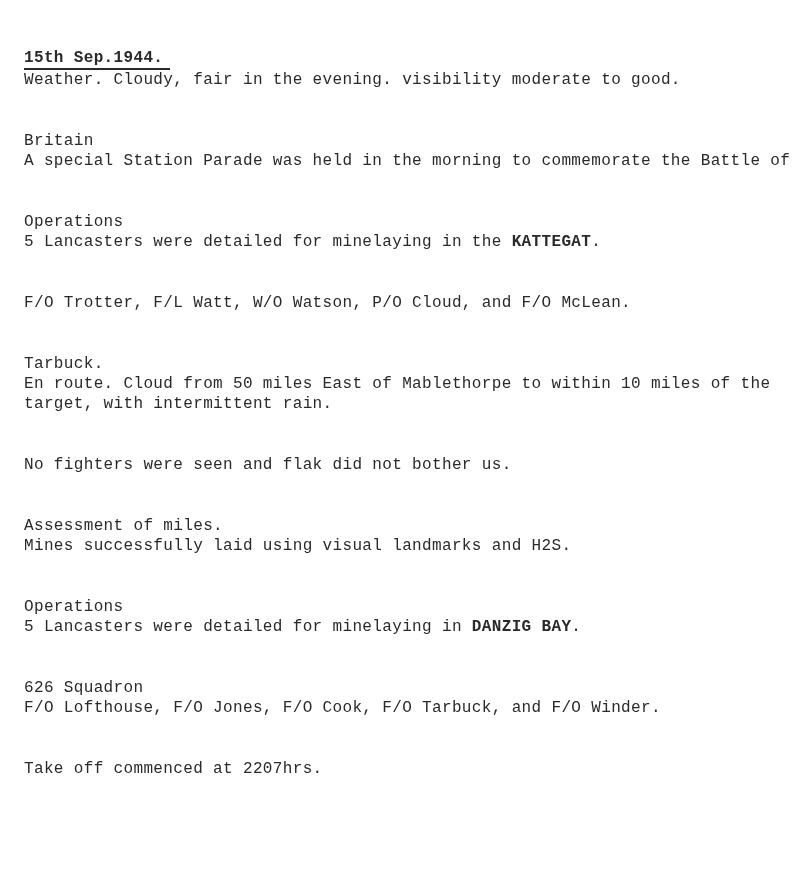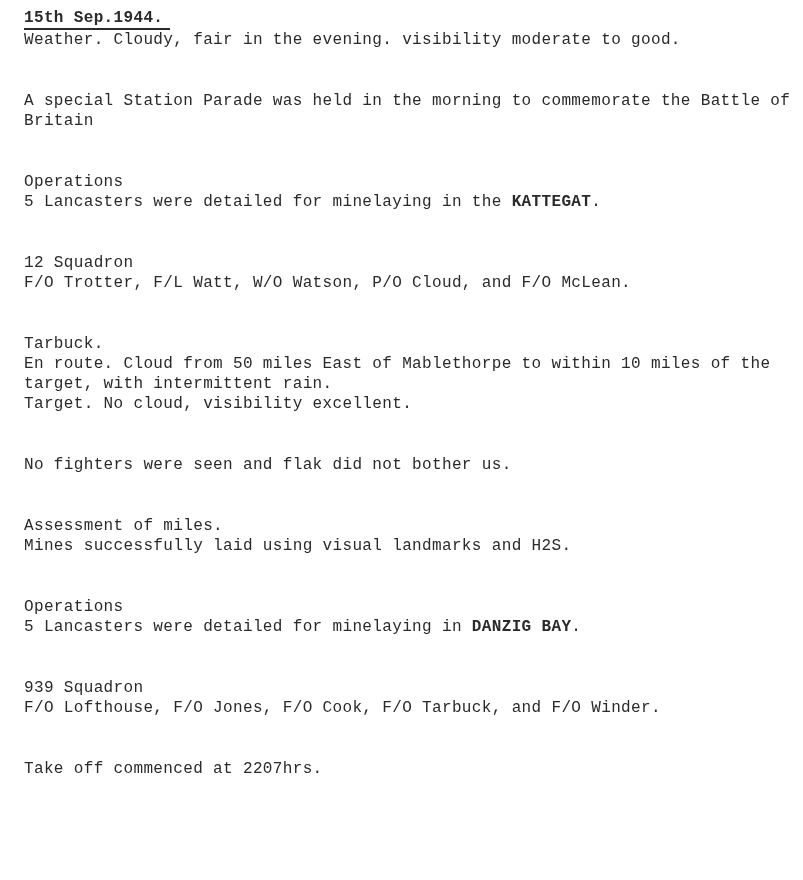--- a/index.html
+++ b/index.html
@@ -12,20 +12,21 @@
     height: 880px;
     overflow: hidden;
     font-family: "Liberation Mono", "DejaVu Sans Mono", monospace;
     font-size: 16px;
     letter-spacing: 0.35px;
     color: #2a2a2a;
   }
   .page {
     padding: 8px 0 0 24px;
     width: 779px;
+    margin-top: 40px;
   }
   .line {
     line-height: 20px;
     white-space: pre;
   }
   .block {
     margin: 0 0 41px 0;
   }
   .block:last-child {
     margin-bottom: 0;
@@ -45,58 +46,56 @@
 <body style="color: rgb(42, 42, 42); background: rgb(255, 255, 255);">
 
 <div class="page">
 
   <div class="block">
     <div class="line"><span class="date-heading">15th Sep.1944.</span></div>
     <div class="line">Weather. Cloudy, fair in the evening. visibility moderate to good.</div>
   </div>
 
   <div class="block">
+    <div class="line">Britain</div>
     <div class="line">A special Station Parade was held in the morning to commemorate the Battle of</div>
-    <div class="line">Britain</div>
   </div>
 
   <div class="block">
     <div class="line">Operations</div>
     <div class="line"><span>5 Lancasters were detailed for minelaying in the </span><span class="bold-target">KATTEGAT</span><span>.</span></div>
   </div>
 
   <div class="block">
-    <div class="line">12 Squadron</div>
     <div class="line">F/O Trotter, F/L Watt, W/O Watson, P/O Cloud, and F/O McLean.</div>
   </div>
 
 
   <div class="block">
     <div class="line">Tarbuck.</div>
     <div class="line">En route. Cloud from 50 miles East of Mablethorpe to within 10 miles of the</div>
     <div class="line">target, with intermittent rain.</div>
-    <div class="line">Target. No cloud, visibility excellent.</div>
   </div>
 
   <div class="block">
     <div class="line">No fighters were seen and flak did not bother us.</div>
   </div>
 
   <div class="block">
     <div class="line">Assessment of miles.</div>
     <div class="line">Mines successfully laid using visual landmarks and H2S.</div>
   </div>
 
   <div class="block">
     <div class="line">Operations</div>
     <div class="line"><span>5 Lancasters were detailed for minelaying in </span><span class="bold-target">DANZIG BAY</span><span>.</span></div>
   </div>
 
   <div class="block">
-    <div class="line">939 Squadron</div>
+    <div class="line">626 Squadron</div>
     <div class="line">F/O Lofthouse, F/O Jones, F/O Cook, F/O Tarbuck, and F/O Winder.</div>
   </div>
 
   <div class="block">
     <div class="line">Take off commenced at 2207hrs.</div>
   </div>
 
 </div>
 
 </body></html>

